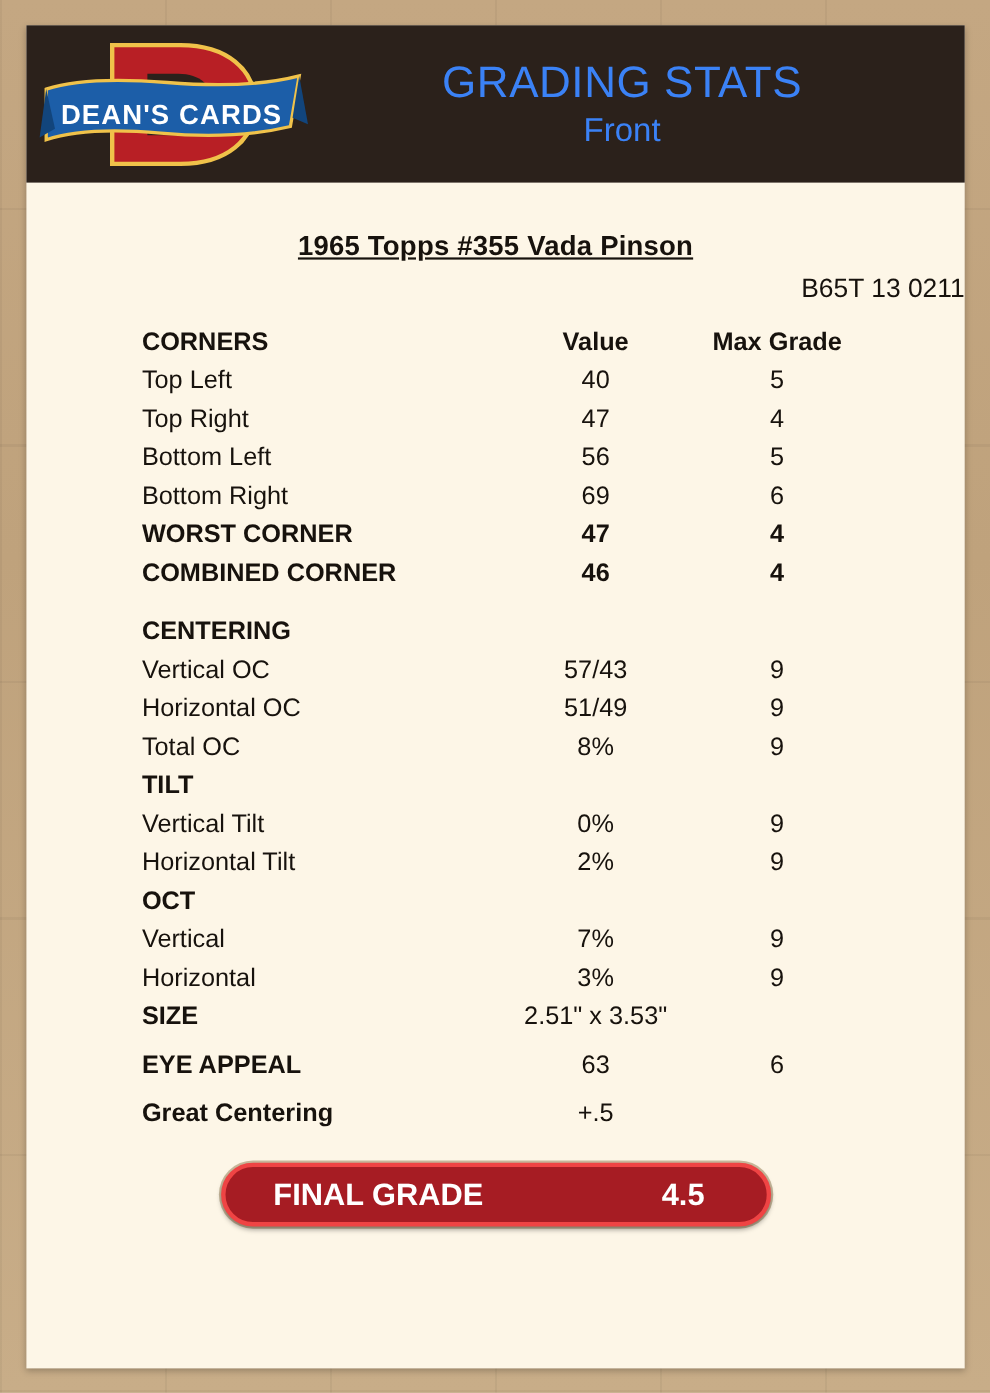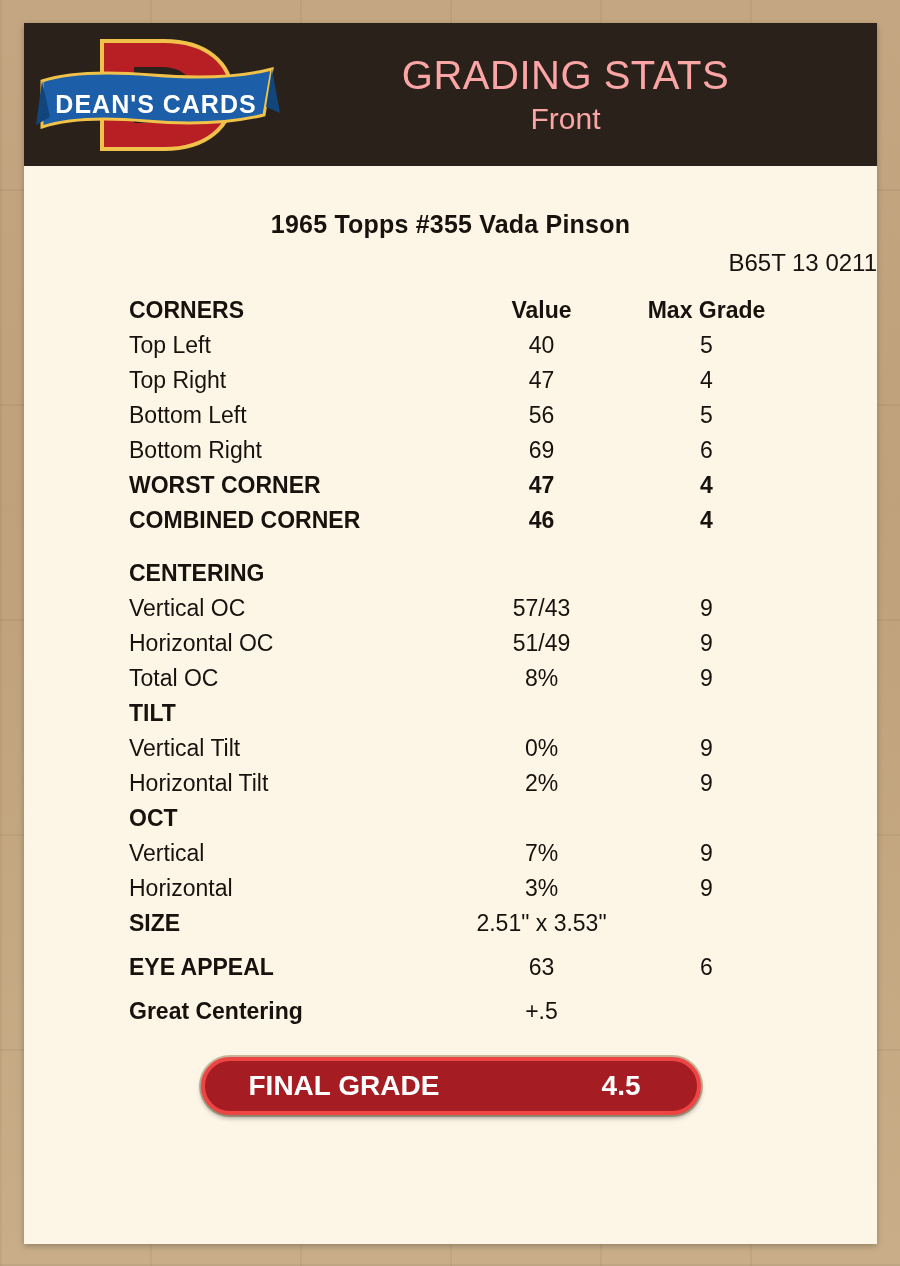--- a/index.html
+++ b/index.html
@@ -42,21 +42,21 @@
   .logo {
     width: 270px;
     height: 143px;
     position: relative;
     flex: none;
   }
   .logo svg { display: block; }
   .header-titles {
     flex: 1;
     text-align: center;
-    color: #fca5a5;
+    color: #3b82f6;
     padding-right: 40px;
   }
   .header-title {
     font-size: 40px;
     letter-spacing: 0.5px;
     line-height: 46px;
   }
   .header-sub {
     font-size: 30px;
     line-height: 38px;
@@ -65,20 +65,21 @@
   .body {
     padding: 0 0 0 0;
     color: #17120d;
   }
   .card-title {
     text-align: center;
     font-size: 25px;
     font-weight: bold;
     margin-top: 44px;
     letter-spacing: 0.2px;
+    text-decoration: underline;
   }
   .card-code {
     text-align: right;
     font-size: 24px;
     margin-top: 10px;
   }
   table.stats {
     margin: 16px 0 0 105px;
     border-collapse: collapse;
     width: 660px;

